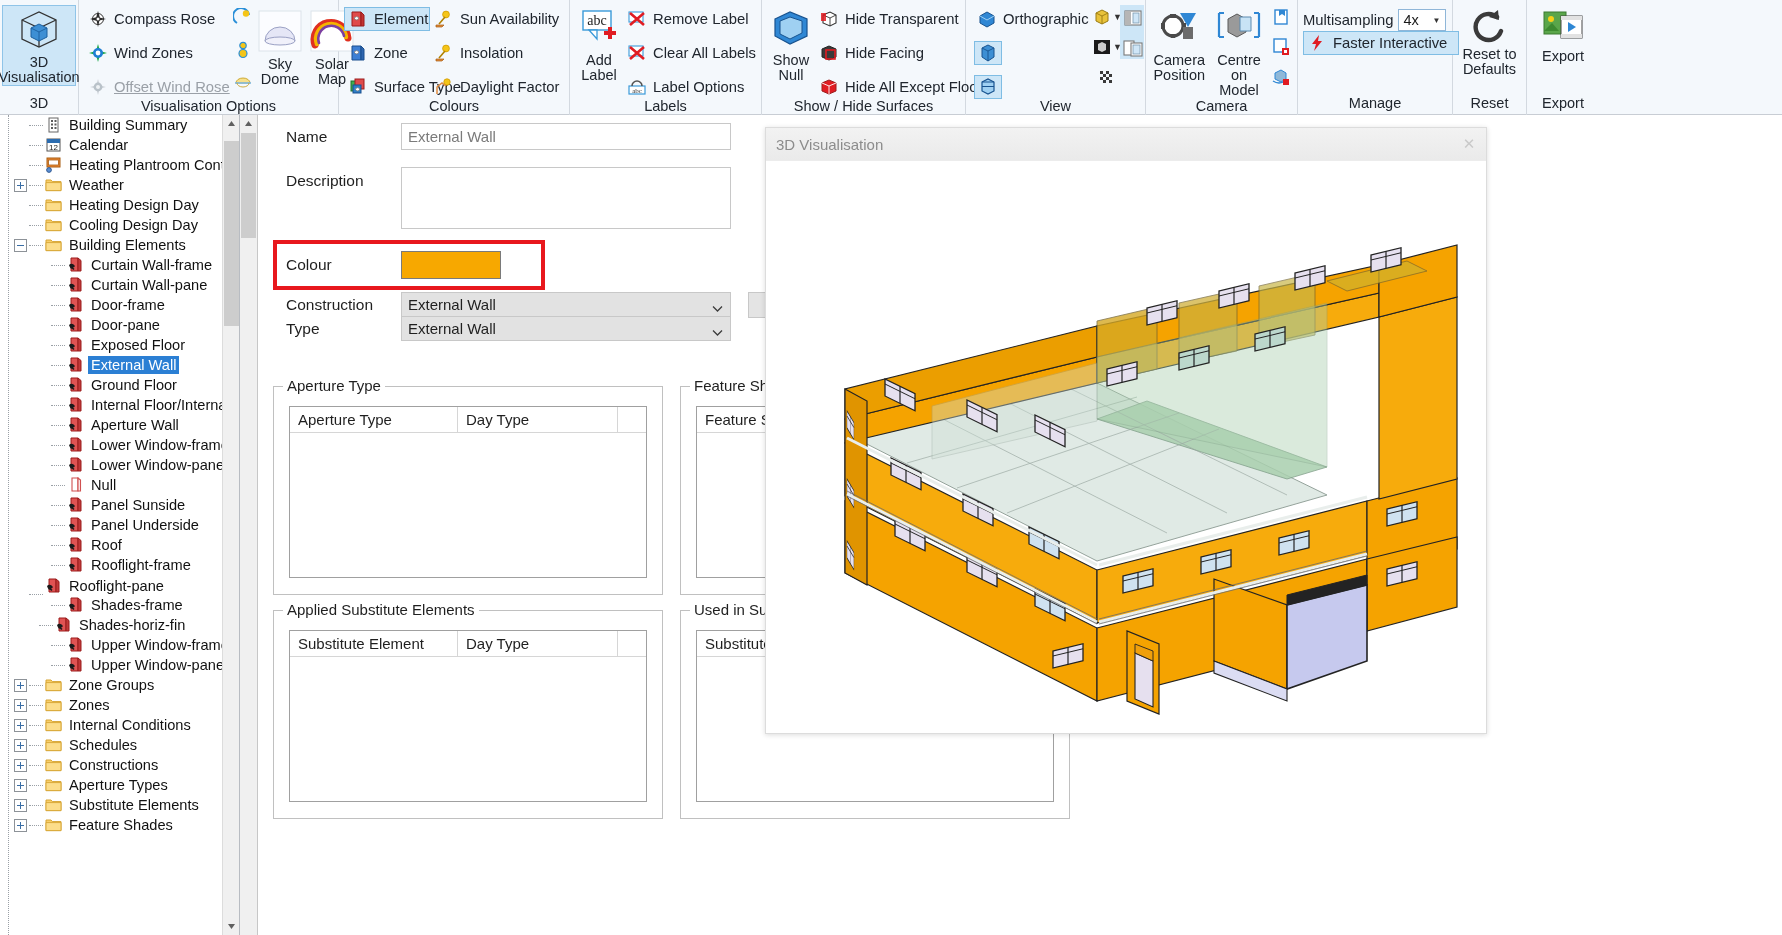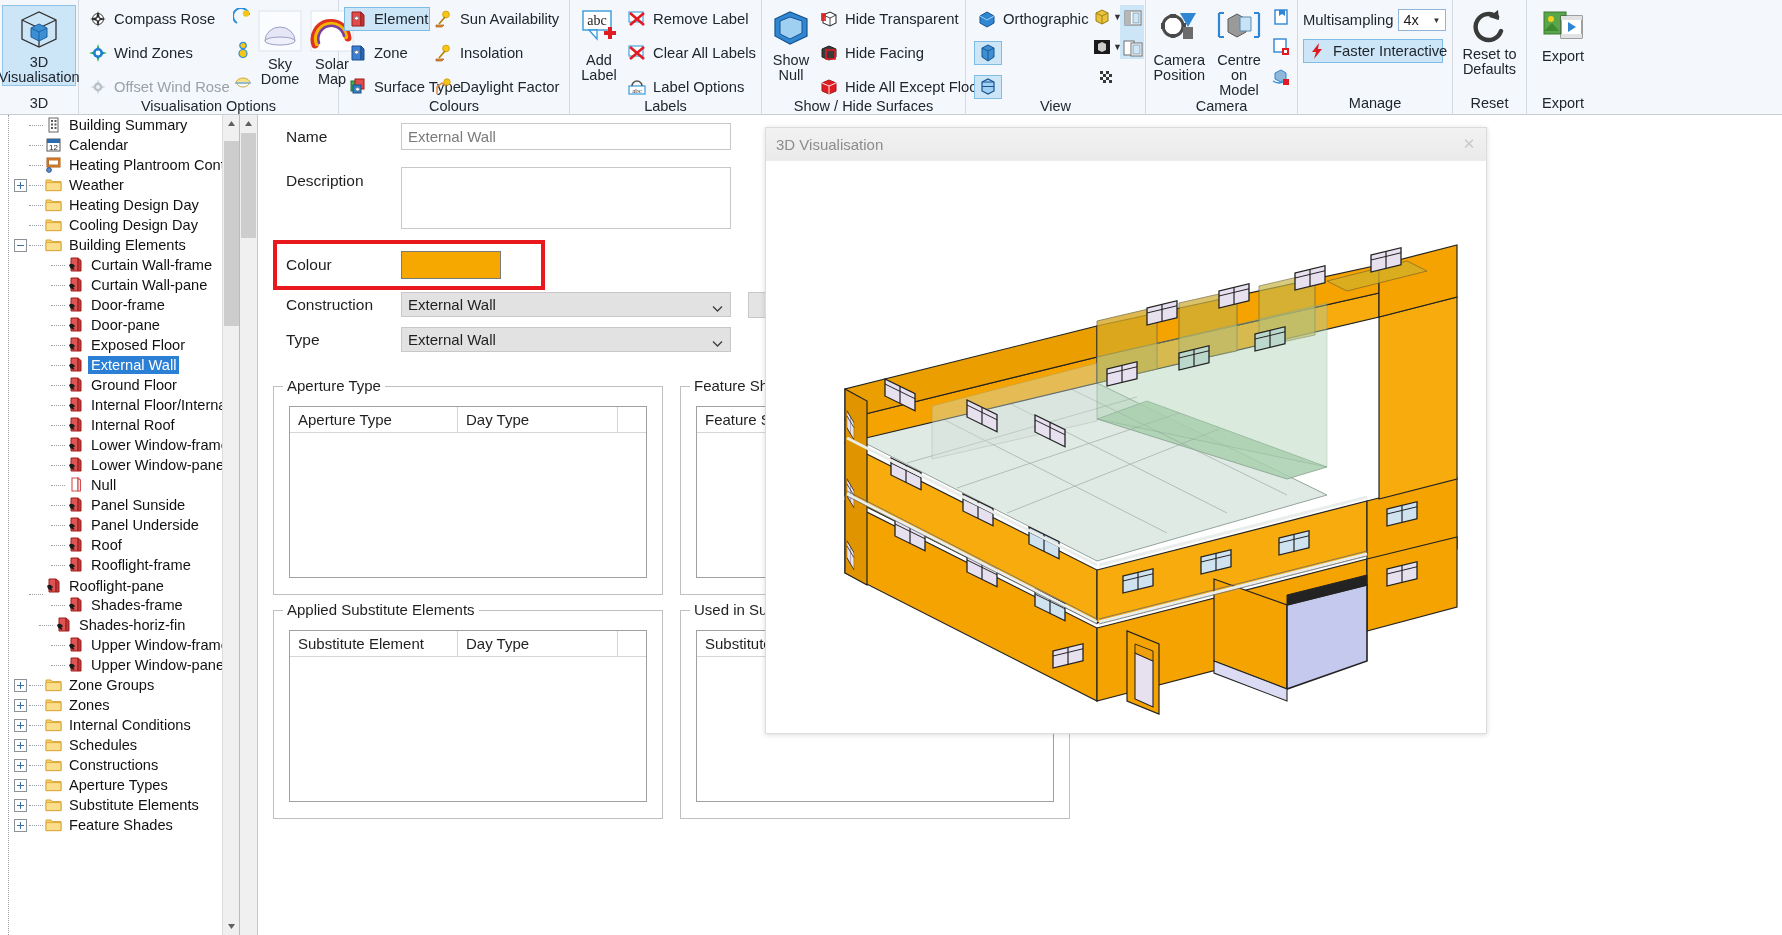--- a/index.html
+++ b/index.html
@@ -43,21 +43,21 @@
   .bigbtn .bicon { margin-bottom: 1px; }
   .bigbtn .blabel { font-size: 14.5px; line-height: 15px; text-align: center; color: #20262e; }
   .bigbtn.sel { background: #cde6f7; border: 1px solid #8fc4e8; }
   .smallcol { display: flex; flex-direction: column; gap: 10px; padding-top: 2px; }
   .smallbtn {
     display: flex; align-items: center; gap: 6px;
     padding: 1px 5px 1px 3px; border: 1px solid transparent; cursor: default;
     font-size: 14.8px; line-height: 18px; white-space: nowrap; color: #20262e;
   }
   .smallbtn.sel { background: #cde6f7; border: 1px solid #7fbde4; }
-  .smallbtn.disabled { color: #9aa0a7; }
+  .smallbtn.disabled { color: #9aa0a7; text-decoration: underline; }
   .ico { width: 20px; height: 20px; flex: none; position: relative; display:inline-block; }
 
   
   #sidebar {
     position: absolute; left: 0; top: 115px;
     width: 240px; height: 820px;
     background: #ffffff;
     border-right: 1px solid #b8bcc2;
     overflow: hidden;
   }
@@ -609,21 +609,21 @@
 
   <div class="rgroup" style="width:155px">
     <div class="rgroup-body" style="flex-direction:column; padding-top:6px">
       <div style="display:flex;align-items:center;gap:5px">
         <span style="font-size:14.8px;color:#20262e">Multisampling</span>
         <span style="border:1px solid #8fb6d8;background:#fff;min-width:48px;height:22px;display:flex;align-items:center;padding:0 4px;font-size:14.5px;position:relative">
           <span>4x</span>
           <span style="position:absolute;right:5px;font-size:8px;color:#333">▼</span>
         </span>
       </div>
-      <div class="smallbtn sel" style="margin-top:8px;width:140px">
+      <div class="smallbtn sel" style="margin-top:0;width:156px">
         <span class="ico">
           <svg width="20" height="20" viewBox="0 0 20 20">
             <path d="M12 2 L5 11 L9 11 L7 18 L15 8 L11 8 Z" fill="#e01c22"></path>
           </svg>
         </span>
         <span>Faster Interactive</span>
       </div>
     </div>
     <div class="rgroup-title">Manage</div>
   </div>
@@ -821,21 +821,21 @@
         <span class="tlabel">Internal Floor/Internal Ceiling</span>
       </div>
       <div class="tnode" style="padding-left: 24px;">
         <span class="expander none"></span>
         <span class="dotline"></span>
         <span class="ticon"><svg width="17" height="16" viewBox="0 0 17 16">
             <path d="M4 1 L11 1 L11 14 L4 14 Z" fill="#e05353" stroke="#9b1d1d" stroke-width="1"></path>
             <path d="M11 1 L14 3.5 L14 14 L11 14 Z" fill="#c23a3a" stroke="#9b1d1d" stroke-width="1"></path>
             <path d="M2 8 q3 -3 6 1 q-1 1.5 -2 1.6 l1.6 1.4 -1.3 1 -1.5 -1.6 q-1 1.4 -2.8 -3.4Z" fill="#1a1a1a"></path>
           </svg></span>
-        <span class="tlabel">Internal Roof</span>
+        <span class="tlabel">Aperture Wall</span>
       </div>
       <div class="tnode" style="padding-left: 24px;">
         <span class="expander none"></span>
         <span class="dotline"></span>
         <span class="ticon"><svg width="17" height="16" viewBox="0 0 17 16">
             <path d="M4 1 L11 1 L11 14 L4 14 Z" fill="#e05353" stroke="#9b1d1d" stroke-width="1"></path>
             <path d="M11 1 L14 3.5 L14 14 L11 14 Z" fill="#c23a3a" stroke="#9b1d1d" stroke-width="1"></path>
             <path d="M2 8 q3 -3 6 1 q-1 1.5 -2 1.6 l1.6 1.4 -1.3 1 -1.5 -1.6 q-1 1.4 -2.8 -3.4Z" fill="#1a1a1a"></path>
           </svg></span>
         <span class="tlabel">Lower Window-frame</span>
@@ -1071,21 +1071,21 @@
         <span>External Wall</span>
         <span class="chev">
           <svg width="11" height="8" viewBox="0 0 11 8">
               <path d="M1 1.5 L5.5 6 L10 1.5" fill="none" stroke="#3c3c3c" stroke-width="1.3"></path>
             </svg>
         </span>
       </span>
     </div>
     <div class="smallbtn-blank" style="left:490px; top:177px; width:94px; height:26px"></div>
 
-    <div class="frow" style="left:28px; top:212px;">
+    <div class="frow" style="left:28px; top:201px;">
       <span class="flabel" style="width:115px">Type</span>
       <span class="fcombo" style="width:330px">
         <span>External Wall</span>
         <span class="chev">
           <svg width="11" height="8" viewBox="0 0 11 8">
               <path d="M1 1.5 L5.5 6 L10 1.5" fill="none" stroke="#3c3c3c" stroke-width="1.3"></path>
             </svg>
         </span>
       </span>
     </div>

